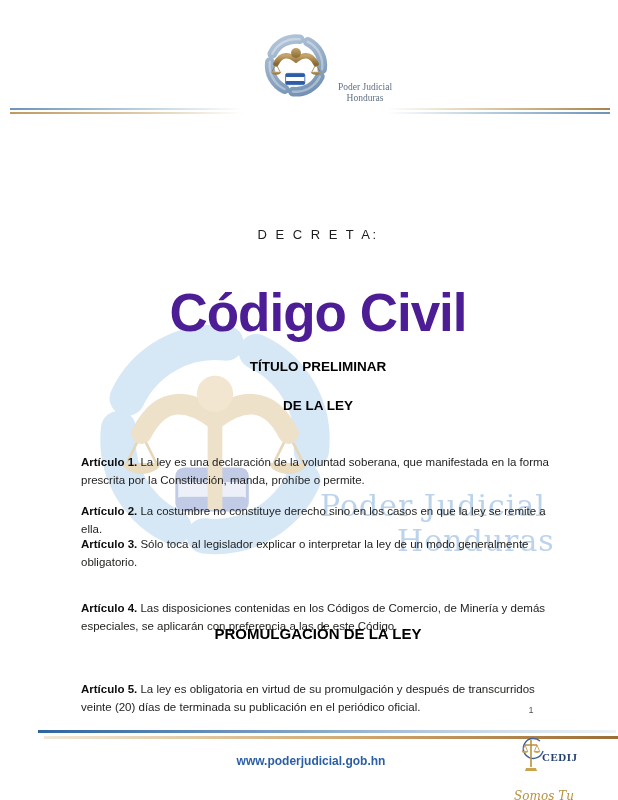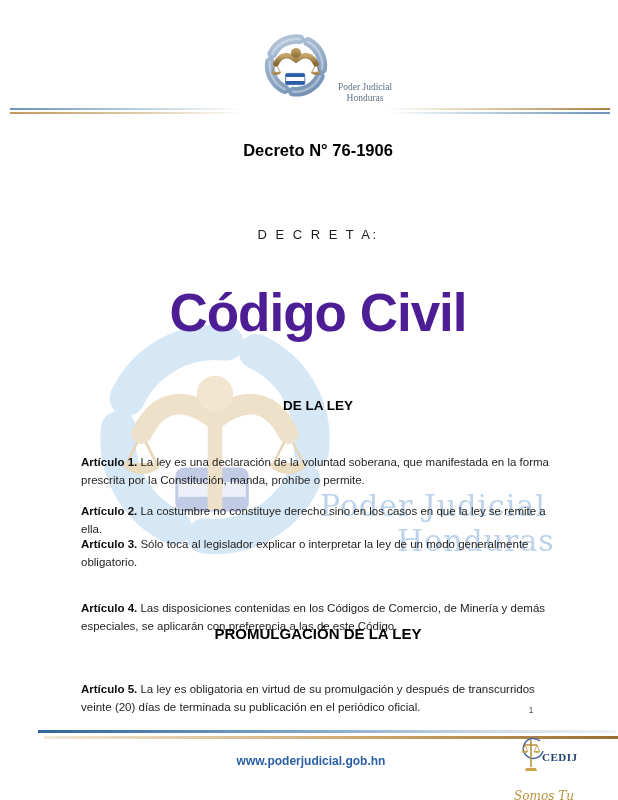--- a/index.html
+++ b/index.html
@@ -115,23 +115,23 @@
         <path d="M-31.5,8 A6.7,4.5 0 0 0 -18.3,8 Z" fill="#e8d5b4"></path>
         <path d="M18.3,8 A6.7,4.5 0 0 0 31.5,8 Z" fill="#e8d5b4"></path>
         <circle cx="0" cy="-15.5" r="6.2" fill="#f0e2c9"></circle>
       </g>
     </svg>
     <div class="wm-t1">Poder Judicial</div>
     <div class="wm-t2">Honduras</div>
   </div>
 
   <div class="content">
-    <div class="blk center decree-title">Decreto N° 76-1906</div>
     <div class="blk center decreta">D E C R E T A:</div>
     <div class="blk center main-title">Código Civil</div>
+    <div class="blk center sec1">TÍTULO PRELIMINAR</div>
     <div class="blk center sec2">DE LA LEY</div>
 
     <p class="blk para a1"><b>Artículo 1.</b> <span>La ley es una declaración de la voluntad soberana, que manifestada en la forma prescrita por la Constitución, manda, prohíbe o permite.</span></p>
 
     <p class="blk para a2"><b>Artículo 2.</b> <span>La costumbre no constituye derecho sino en los casos en que la ley se remite a ella.</span></p>
 
     <p class="blk para a3"><b>Artículo 3.</b> <span>Sólo toca al legislador explicar o interpretar la ley de un modo generalmente obligatorio.</span></p>
 
     <p class="blk para a4"><b>Artículo 4.</b> <span>Las disposiciones contenidas en los Códigos de Comercio, de Minería y demás especiales, se aplicarán con preferencia a las de este Código.</span></p>
 

